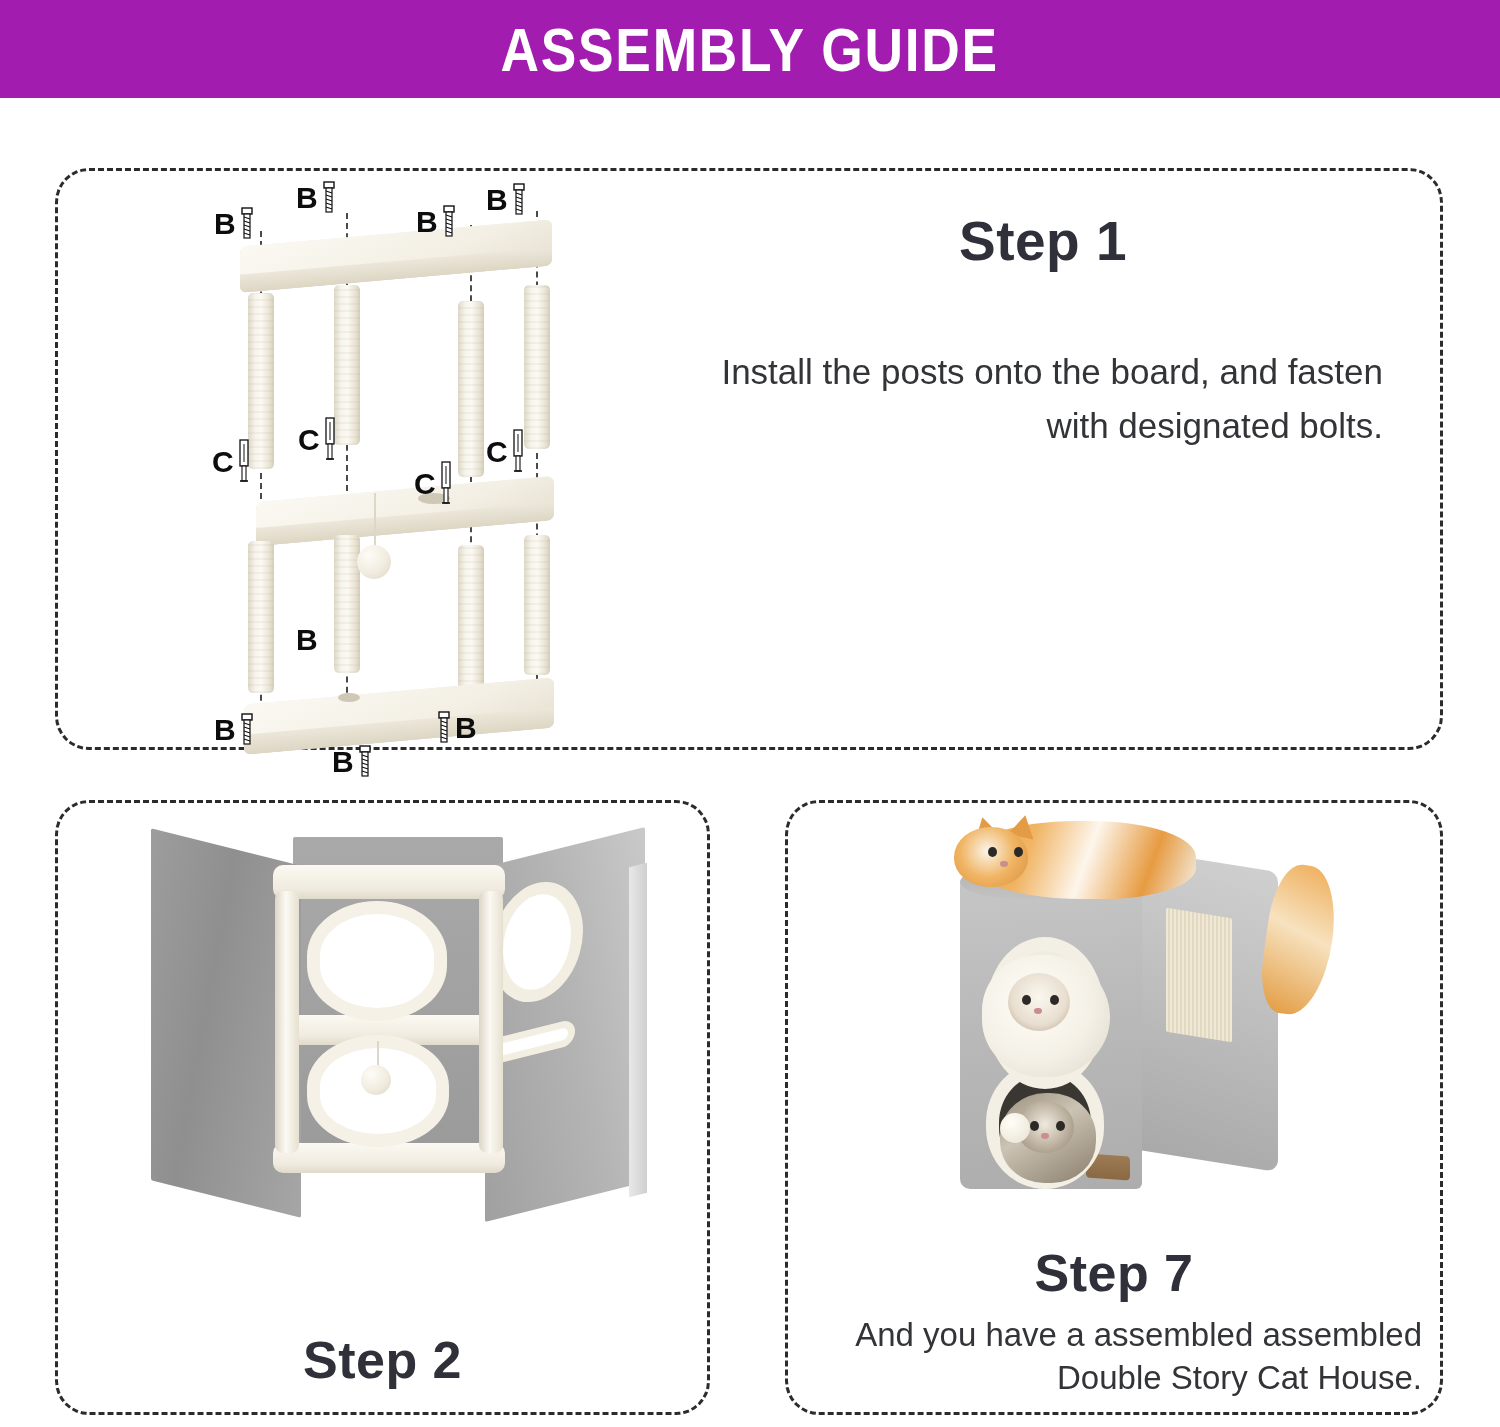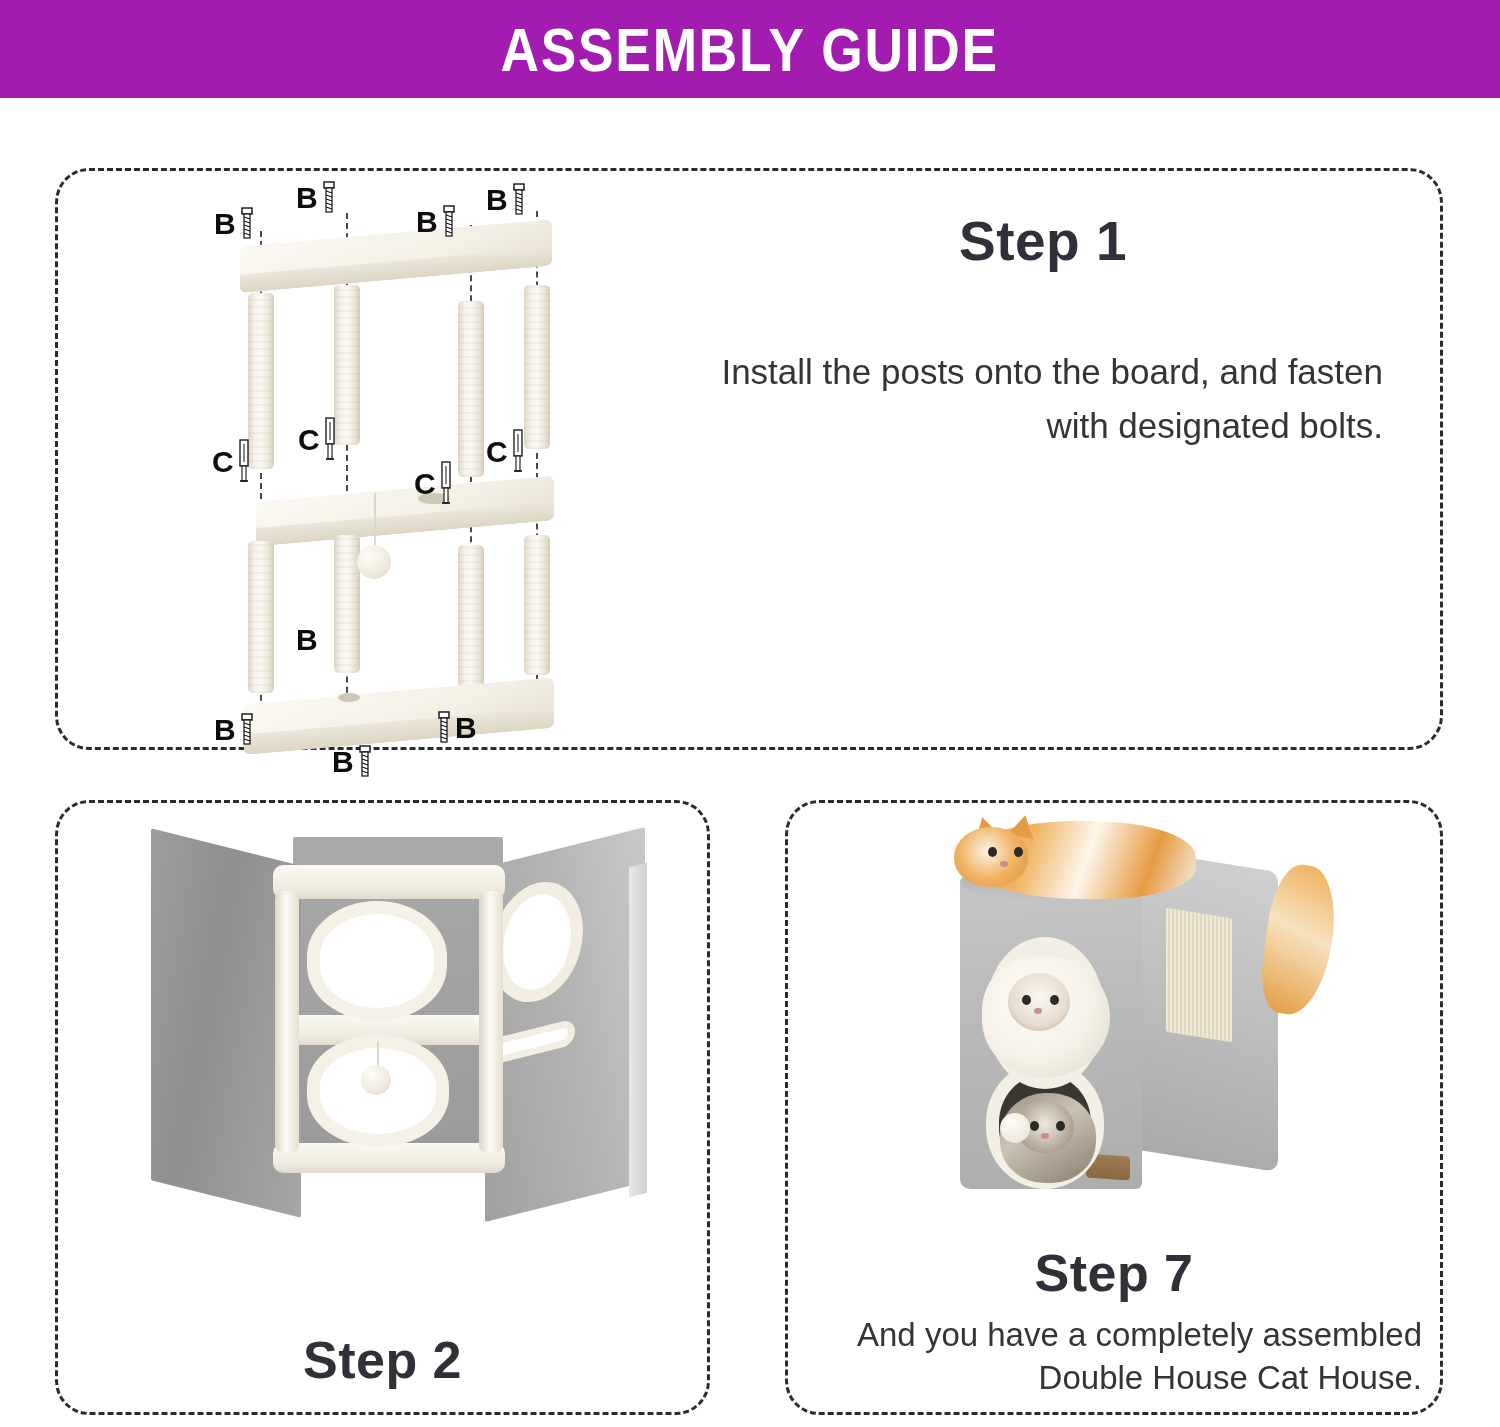--- a/index.html
+++ b/index.html
@@ -583,15 +583,15 @@
     <div class="cat-top-ear1" style="left:34px; top:-8px; transform:rotate(-14deg);"></div>
     <div class="cat-top-ear2" style="left:72px; top:-10px; transform:rotate(12deg);"></div>
     <div class="cat-top-head"></div>
     <div class="eye" style="left:50px; top:22px;"></div>
     <div class="eye" style="left:76px; top:22px;"></div>
     <div class="nose" style="left:62px; top:36px;"></div>
   </div>
 
   <div class="p-caption">
     <div class="step-head">Step 7</div>
-    <div class="step-body">And you have a completely assembled Double House Cat House.</div>
+    <div class="step-body">And you have a assembled assembled Double Story Cat House.</div>
   </div>
 </div>
 
 </body></html>

